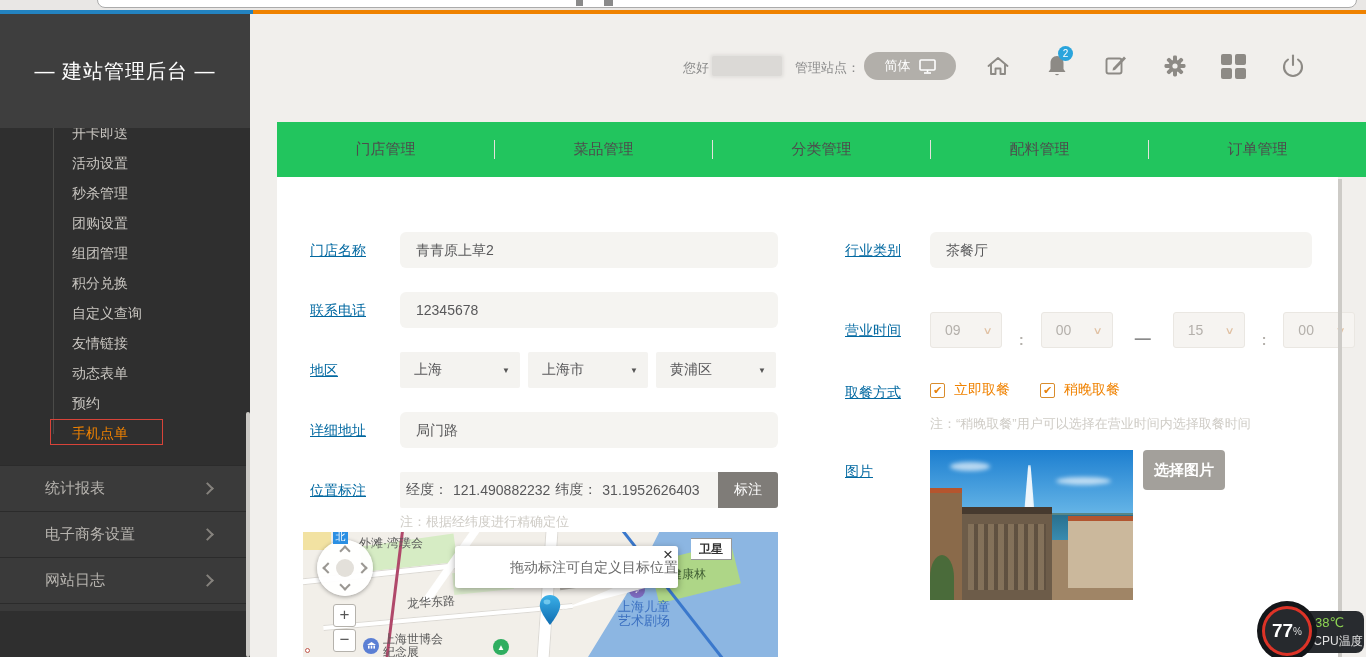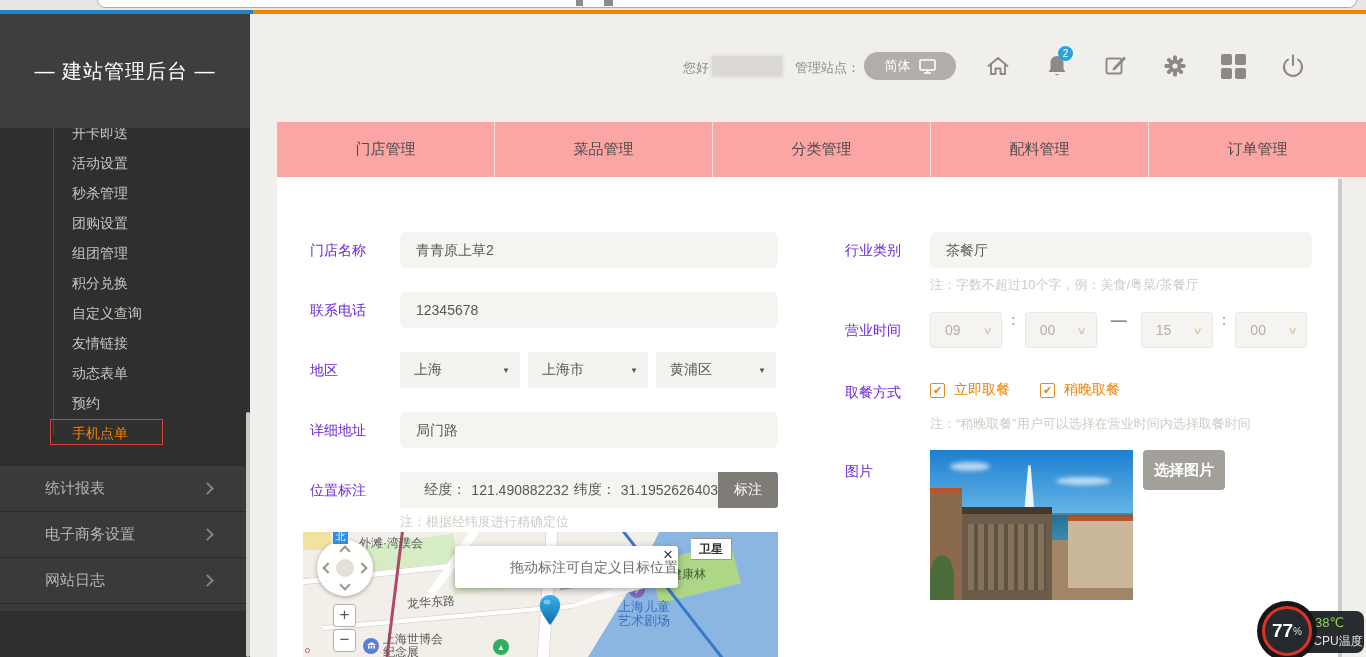--- a/index.html
+++ b/index.html
@@ -37,41 +37,41 @@
   .redacted { position:absolute; left:712px; top:56px; width:70px; height:20px; background:#dbd9d6; border-radius:2px; box-shadow:0 0 3px 2px #e3e1de; }
   .lang-pill { position:absolute; left:864px; top:52px; width:92px; height:28px; background:#b2afaa; border-radius:14px;
                display:flex; align-items:center; justify-content:center; gap:8px; color:#fff; font-size:13px; cursor:pointer; }
   .hdr-icon { position:absolute; top:53px; width:26px; height:26px; cursor:pointer; }
   .badge { position:absolute; left:14px; top:-7px; width:15px; height:15px; background:#2aa4dc; border-radius:50%;
            color:#fff; font-size:10px; display:flex; align-items:center; justify-content:center; }
   .grid-icon { display:grid; grid-template-columns:11px 11px; grid-template-rows:11px 11px; gap:3px; padding-top:1px; }
   .grid-icon div { background:#8d8a85; border-radius:2px; }
 
   
-  .tabs { position:absolute; left:277px; top:122px; width:1089px; height:55px; background:#fca5a5; display:flex; }
+  .tabs { position:absolute; left:277px; top:122px; width:1089px; height:55px; background:#22c55e; display:flex;align-items:center; }
   .tab { flex:1; display:flex; align-items:center; justify-content:center; color:#4d4d4d; font-size:15px;
          border-right:1px solid #e4e1dc; cursor:pointer; }
   .tab:last-child { border-right:none; }
 
   
   .panel { position:absolute; left:277px; top:177px; width:1061px; height:480px; background:#fff; }
-  .flabel { position:absolute; color:#6d28d9; font-size:14px; }
+  .flabel { position:absolute; color:#0369a1; font-size:14px;text-decoration:underline; }
   .inp { position:absolute; height:36px; background:#f5f4f1; border-radius:6px; color:#58585a; font-size:14px;
          line-height:36px; padding:0 16px; }
   .sel { position:absolute; width:120px; height:36px; background:#f4f3f0; border-radius:2px; color:#58585a; font-size:14px;
          display:flex; align-items:center; justify-content:space-between; padding:0 10px 0 14px; cursor:pointer; }
   .sel .caret { font-size:8px; color:#555; }
   .note { position:absolute; color:#cfccc6; font-size:13px; }
   .loc-box { position:absolute; left:123px; top:295px; width:318px; height:36px; background:#f5f4f1; border-radius:2px 0 0 2px;
-             display:flex; align-items:center; padding-left:6px; gap:5px; color:#58585a; font-size:14px;justify-content:flex-end; }
+             display:flex; align-items:center; padding-left:6px; gap:5px; color:#58585a; font-size:14px; }
   .mark-btn { position:absolute; left:441px; top:295px; width:60px; height:36px; background:#7f7c78; color:#fff;
               border:none; border-radius:0 3px 3px 0; font-size:14px; cursor:pointer; font-family:inherit; }
 
   
-  .time-row { position:absolute; left:653px; top:135px; display:flex; align-items:flex-start; }
+  .time-row { position:absolute; left:653px; top:135px; display:flex; align-items:flex-end;gap:8px; }
   .time-sel { width:72px; height:36px; background:#f6f4f1; border:1px solid #eae7e2; border-radius:3px; color:#b4b0ab;
               font-size:14px; display:flex; align-items:center; justify-content:space-between; padding:0 10px 0 14px; cursor:pointer; }
   .time-sel .tcaret { font-size:10px; color:#e0c0a2; transform:scaleX(1.4); }
   .tsep { color:#b4b0ab; font-size:14px; font-weight:bold; margin:0 9px; }
   .tdash { color:#8a8a8a; font-size:16px; font-weight:bold; margin:0 14px; }
 
   
   .pickup-row { position:absolute; left:653px; top:204px; display:flex; align-items:center; }
   .cbx { width:15px; height:15px; background:#fff; border:1px solid #d98c2c; border-radius:2px; color:#e8820c;
          font-size:11px; line-height:13px; text-align:center; cursor:pointer; }
@@ -362,21 +362,20 @@
         </svg>
       </div>
       <div class="mp-types">
 
         <div class="mp-type sat">卫星</div>
       </div>
     </div>
 
     <span class="flabel" style="left:568px; top:65px">行业类别</span>
     <div class="inp" style="left:653px; top:55px; width:382px">茶餐厅</div>
-    <span class="note" style="left:653px; top:99px">注：字数不超过10个字，例：美食/粤菜/茶餐厅</span>
 
     <span class="flabel" style="left:568px; top:145px">营业时间</span>
     <div class="time-row">
       <div class="time-sel">
         <span>09</span>
           <span class="tcaret">∨</span>
       </div>
       <span class="tsep">:</span>
       <div class="time-sel">
         <span>00</span>

